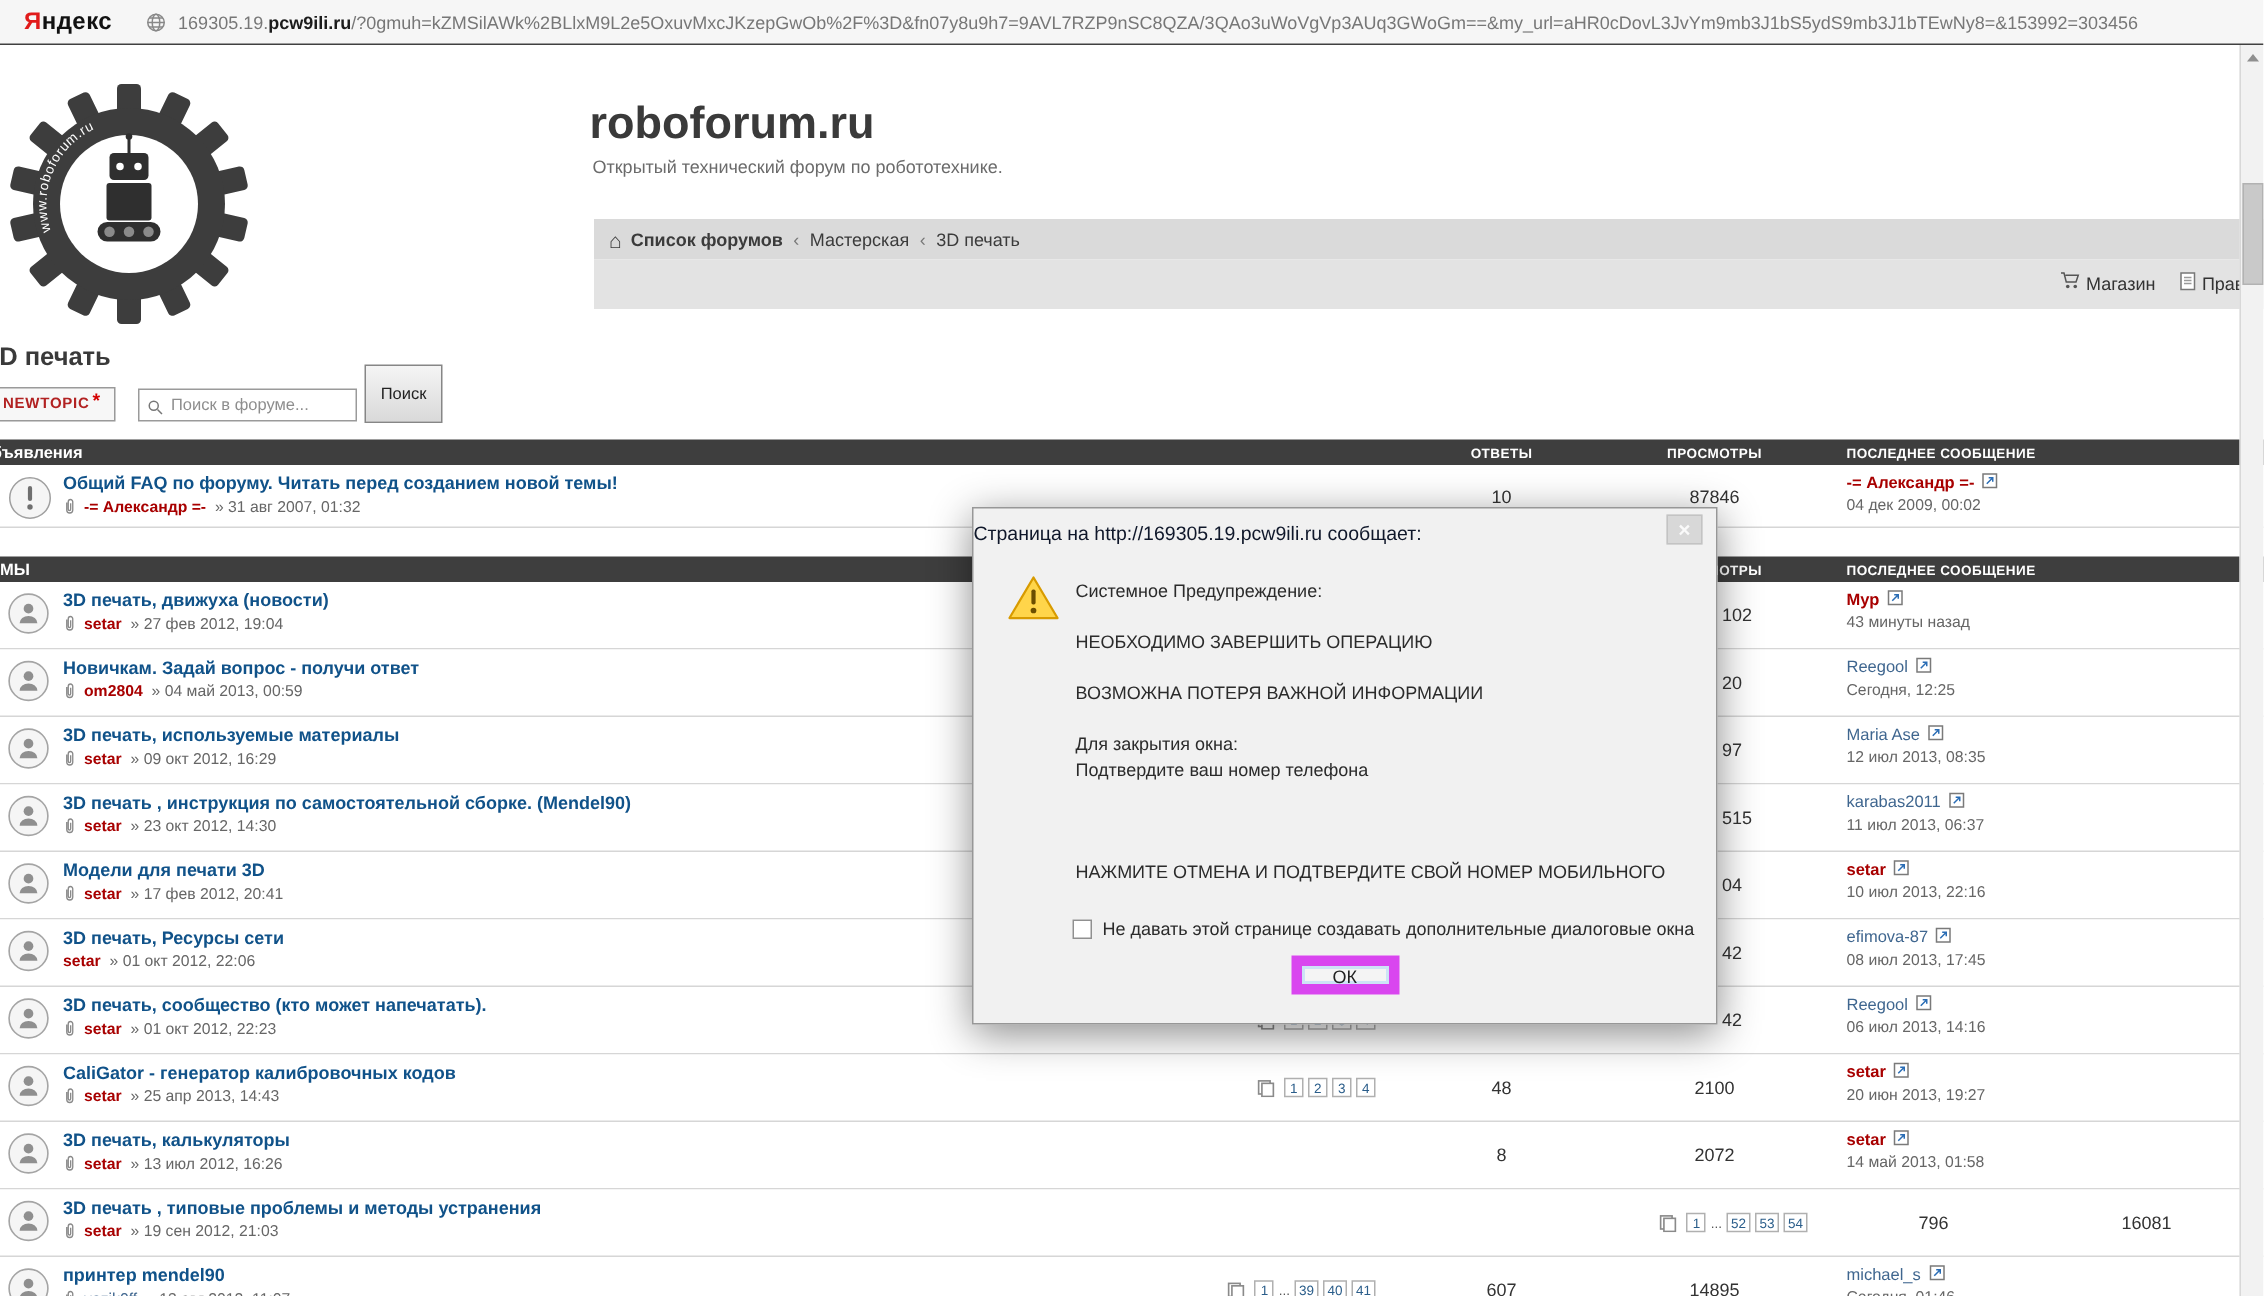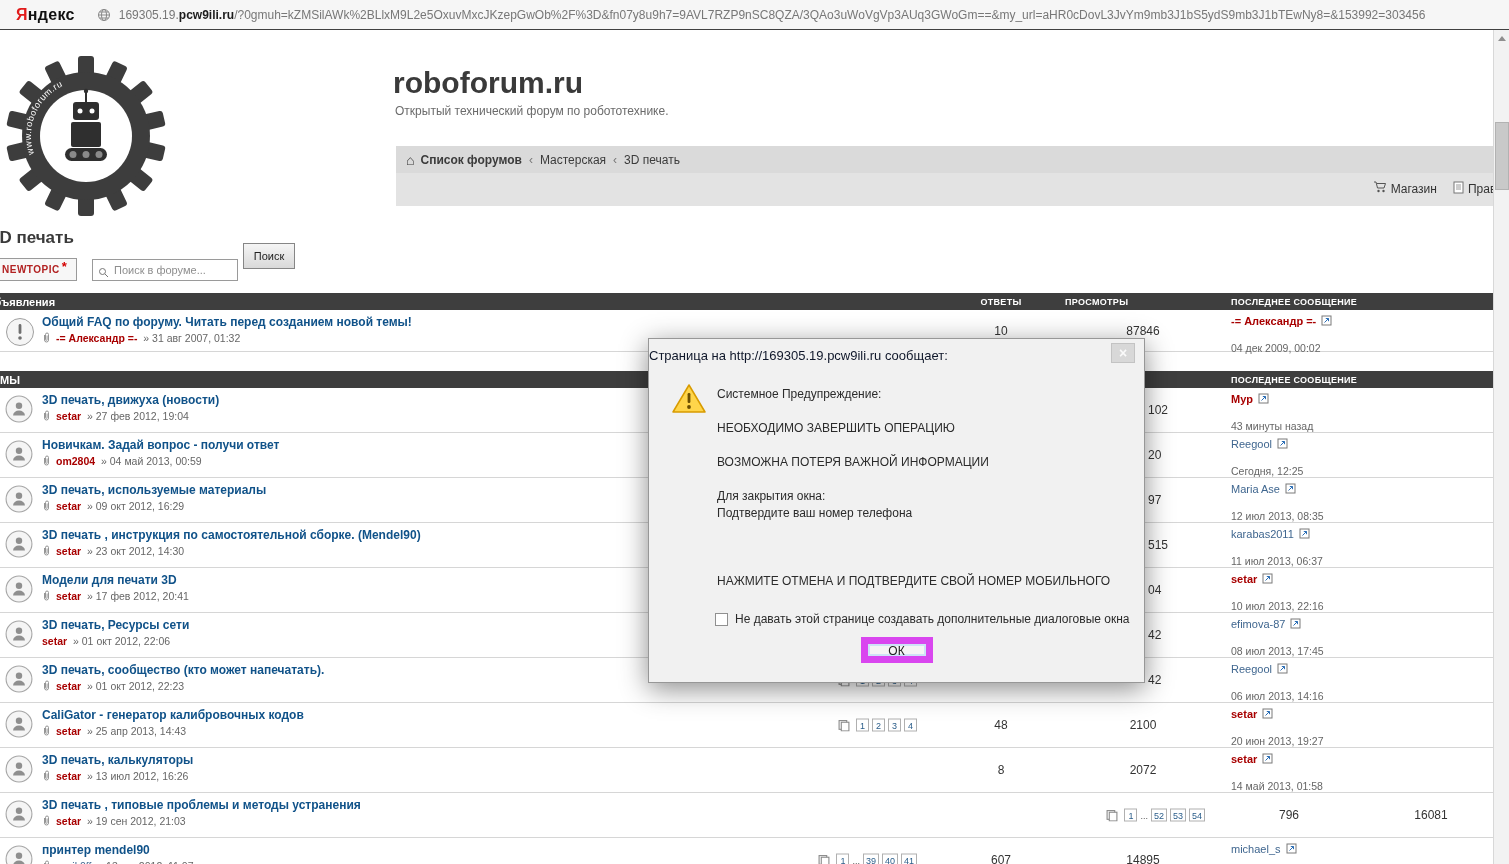--- a/index.html
+++ b/index.html
@@ -42,53 +42,53 @@
   .ptitle{position:absolute;left:-10px;top:228px;font-size:17px;font-weight:bold;color:#3a3a3a}
   .newtopic{position:absolute;left:-8px;top:258px;height:23px;border:1px solid #9a9a9a;background:#f7f7f7;
     display:inline-flex;align-items:center;padding:0 9px;font-size:10px;font-weight:bold;
     color:var(--accent,#b22222);letter-spacing:.5px}
   .newtopic .star{color:#d40000;font-size:13px;position:relative;top:-3px;margin-left:2px}
   .swrap{position:absolute;left:92px;top:259px}
   .sicon{position:absolute;left:6px;top:5px;z-index:2}
   .sinput{width:146px;height:22px;border:1px solid #9a9a9a;font-size:11px;padding:0 4px 0 21px;
     font-family:"Liberation Sans",sans-serif;color:#333}
   .sinput::placeholder{color:#8e8e8e}
-  .sbtn{position:absolute;left:243px;top:243px;width:52px;height:26px;border:1px solid #868686;
+  .sbtn{position:absolute;left:243px;top:243px;width:52px;height:39px;border:1px solid #868686;
     background:linear-gradient(#f5f5f5,#d9d9d9);font-size:11px;color:#222;
     font-family:"Liberation Sans",sans-serif;cursor:pointer}
 
   
   .secbar,.rows{position:absolute;left:-16px;width:1525px}
   .secbar{height:17px;background:var(--bar,#3e3e3e);display:flex;align-items:center;color:#fff}
   .secbar .sec{font-size:11px;font-weight:bold;padding-left:2px}
   .secbar .ch{font-size:9px;font-weight:bold;letter-spacing:.3px}
   .c-main{flex:1;position:relative}
   .c-posts{width:128px;text-align:center}
-  .c-views{width:156px;text-align:left}
+  .c-views{width:156px;text-align:center}
   .c-last{width:288px;padding-left:10px}
   .t-row{display:flex;border-bottom:1px solid #d6d6d6;background:#fff}
   #topic-rows .t-row{height:45px}
   #ann-rows .t-row{height:42px}
   .t-row .c-main{display:flex;padding:5px 0 0 21px}
   .t-icon{width:28px;margin-right:9px;flex:none;padding-top:2px}
   .t-title{font-size:12px;font-weight:bold;color:var(--link,#105289);line-height:15px;display:block}
   .t-meta{font-size:10.5px;color:#666;margin-top:2px;display:flex;align-items:center;gap:3px}
   .author{color:var(--anorm,#3f668f)}
   .author.red{color:var(--red,#a80000);font-weight:bold}
   .t-date{color:#666}
   .pages{position:absolute;right:20px;top:50%;transform:translateY(-50%);display:flex;align-items:center}
   .pg{min-width:13px;height:13px;border:1px solid #b0b0b0;background:#fff;font-size:9px;line-height:12px;
     text-align:center;color:#2a5d8a;margin-left:3px;padding:0 2px;display:inline-block}
   .pgi{margin-right:3px;display:inline-flex}
   .dots{font-size:9px;color:#555;margin-left:3px}
   .t-row .c-posts,.t-row .c-views{display:flex;align-items:center;justify-content:center;
     font-size:12px;color:#333}
   .t-row .c-views.cut{justify-content:flex-start;padding-left:83px}
   .t-row .c-last{padding-top:5px;font-size:11px}
-  .l-date{font-size:10.5px;color:#666;margin-top:14px}
+  .l-date{font-size:10.5px;color:#666;margin-top:2px}
   .goto{margin-left:5px;display:inline-block;vertical-align:-1px}
   .clip{display:inline-flex;margin-right:2px}
 
   
   .dialog{position:absolute;left:648px;top:338px;width:497px;height:345px;background:#f1f1f1;
     border:1px solid #979797;box-shadow:0 6px 26px rgba(0,0,0,.45);z-index:100}
   .dtitle{position:absolute;top:9px;left:0;right:0;text-align:left;font-size:13px;color:#0f172a}
   .dclose{position:absolute;top:4px;right:9px;width:24px;height:20px;background:#d8d8d8;
     border:1px solid #c3c3c3;color:#fafafa;font-size:14px;font-weight:bold;line-height:16px;cursor:pointer}
   .dwarn{position:absolute;left:22px;top:44px}

